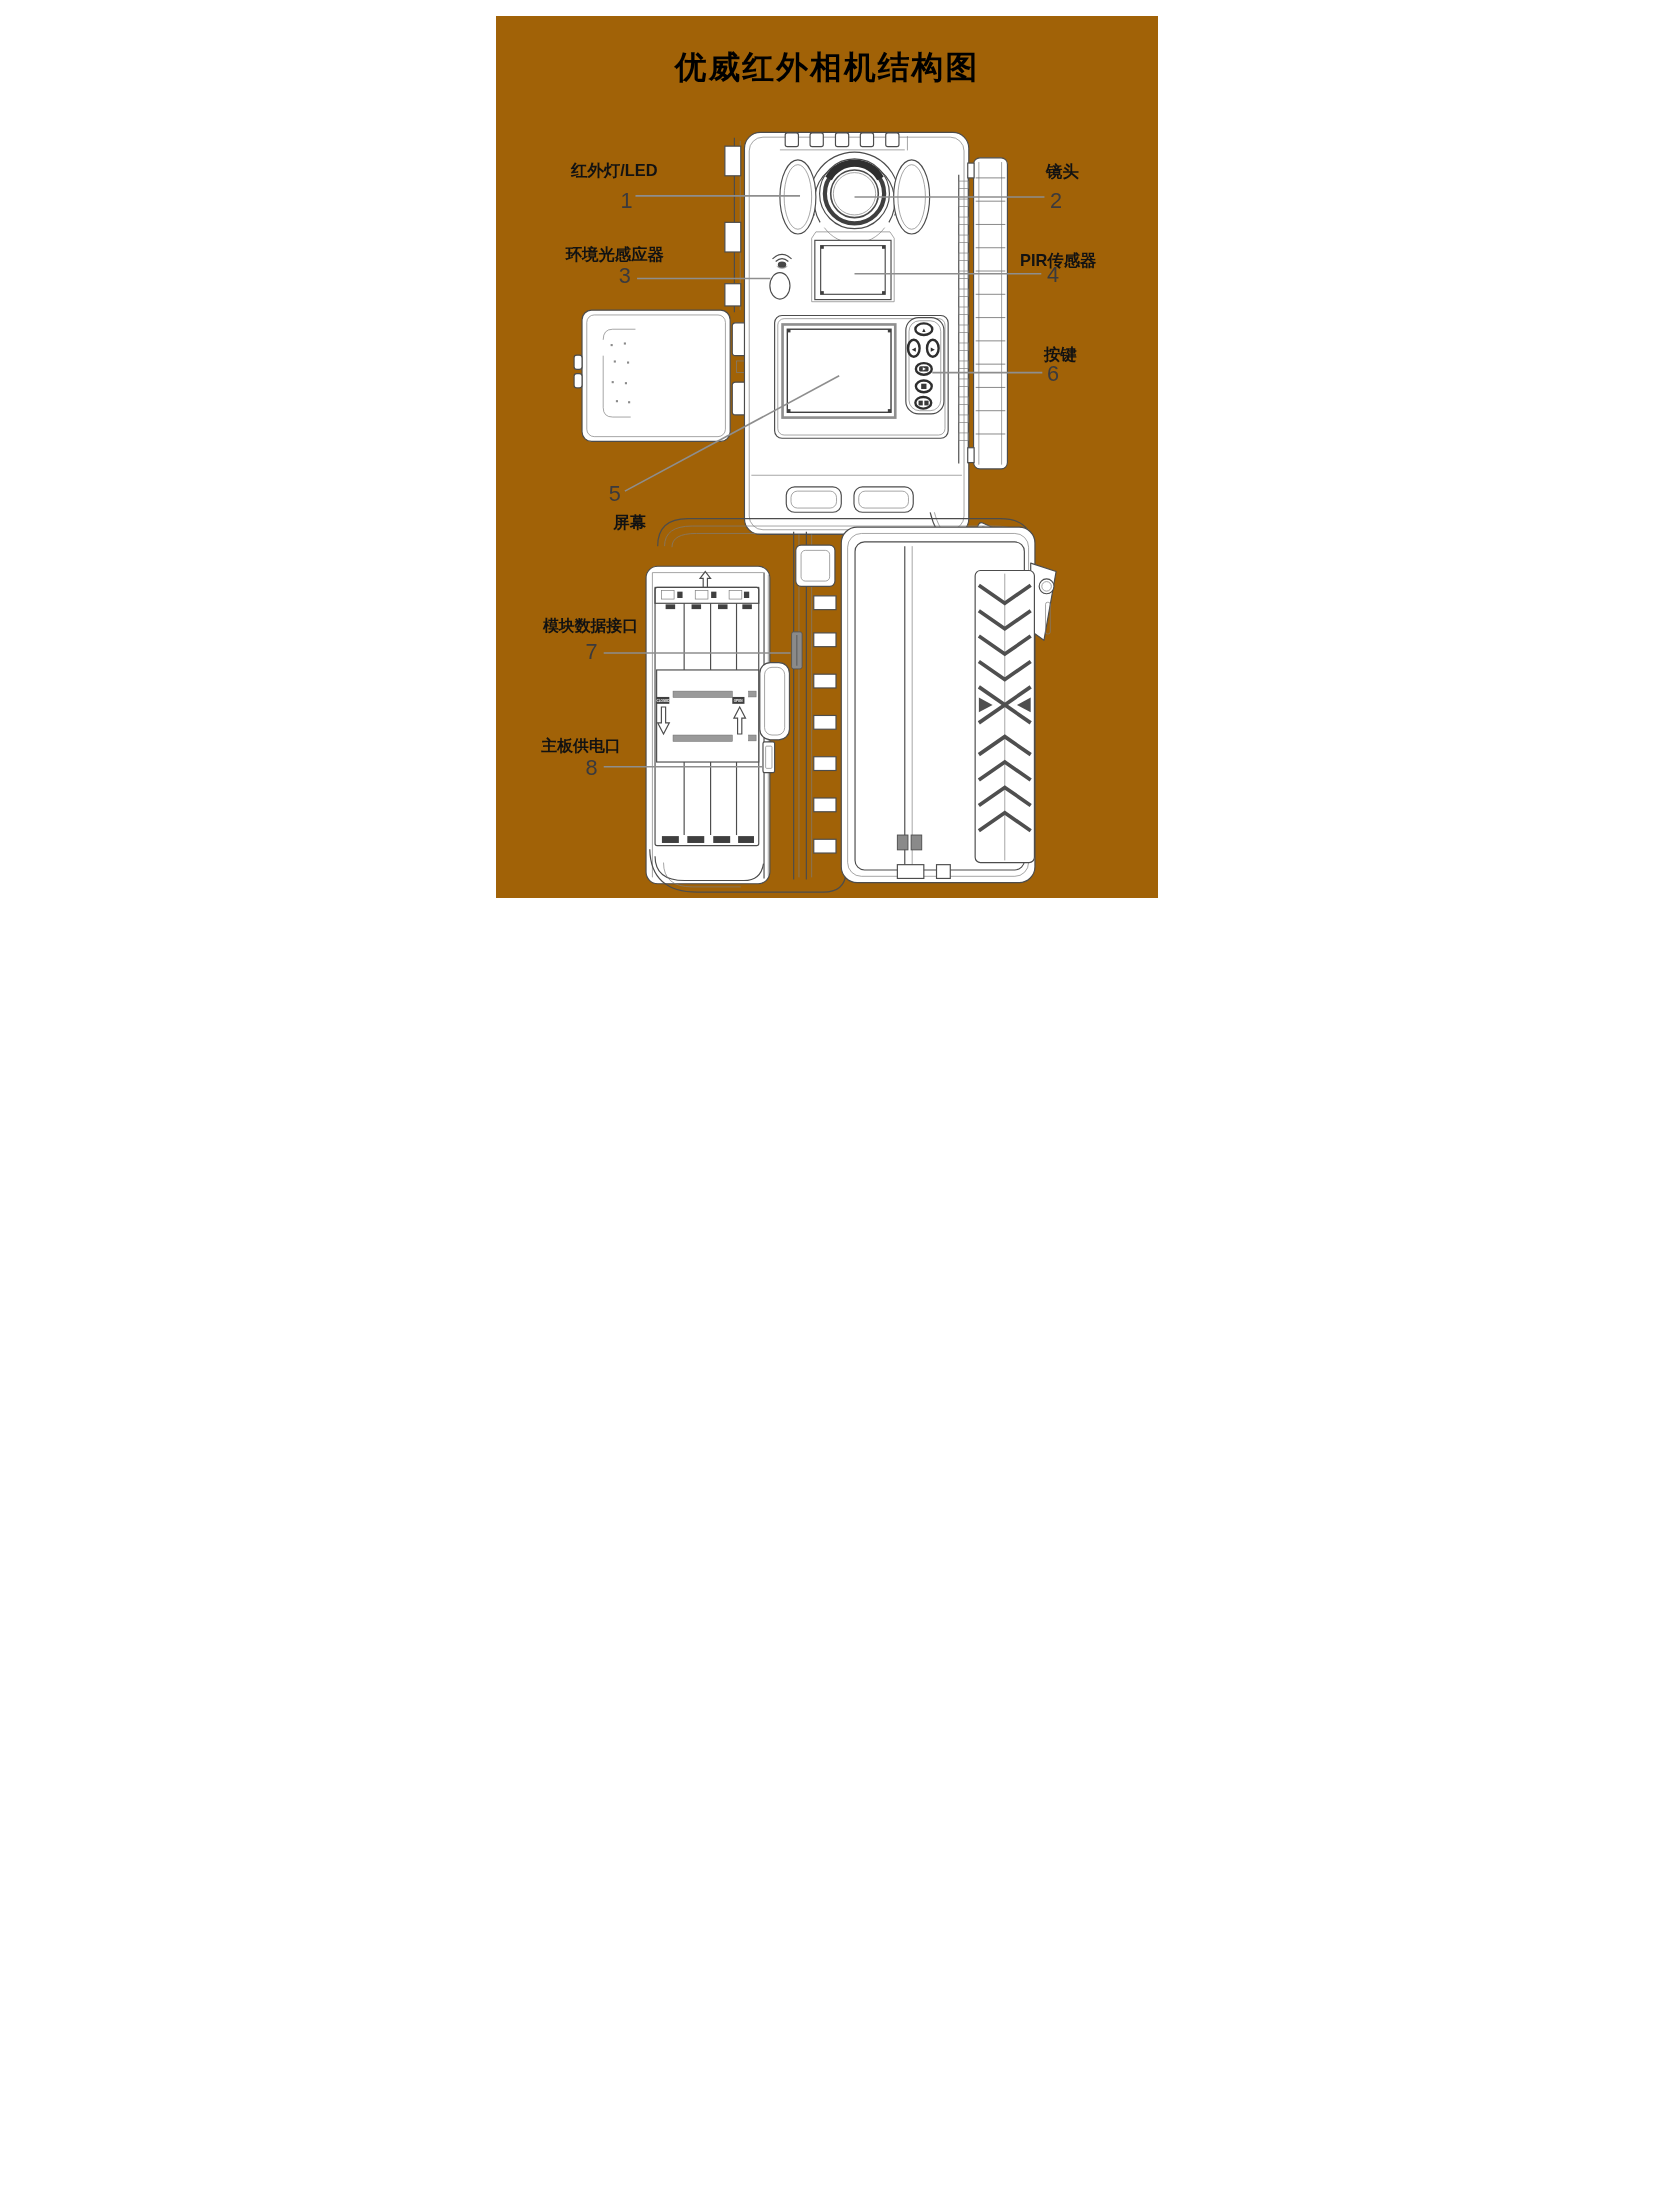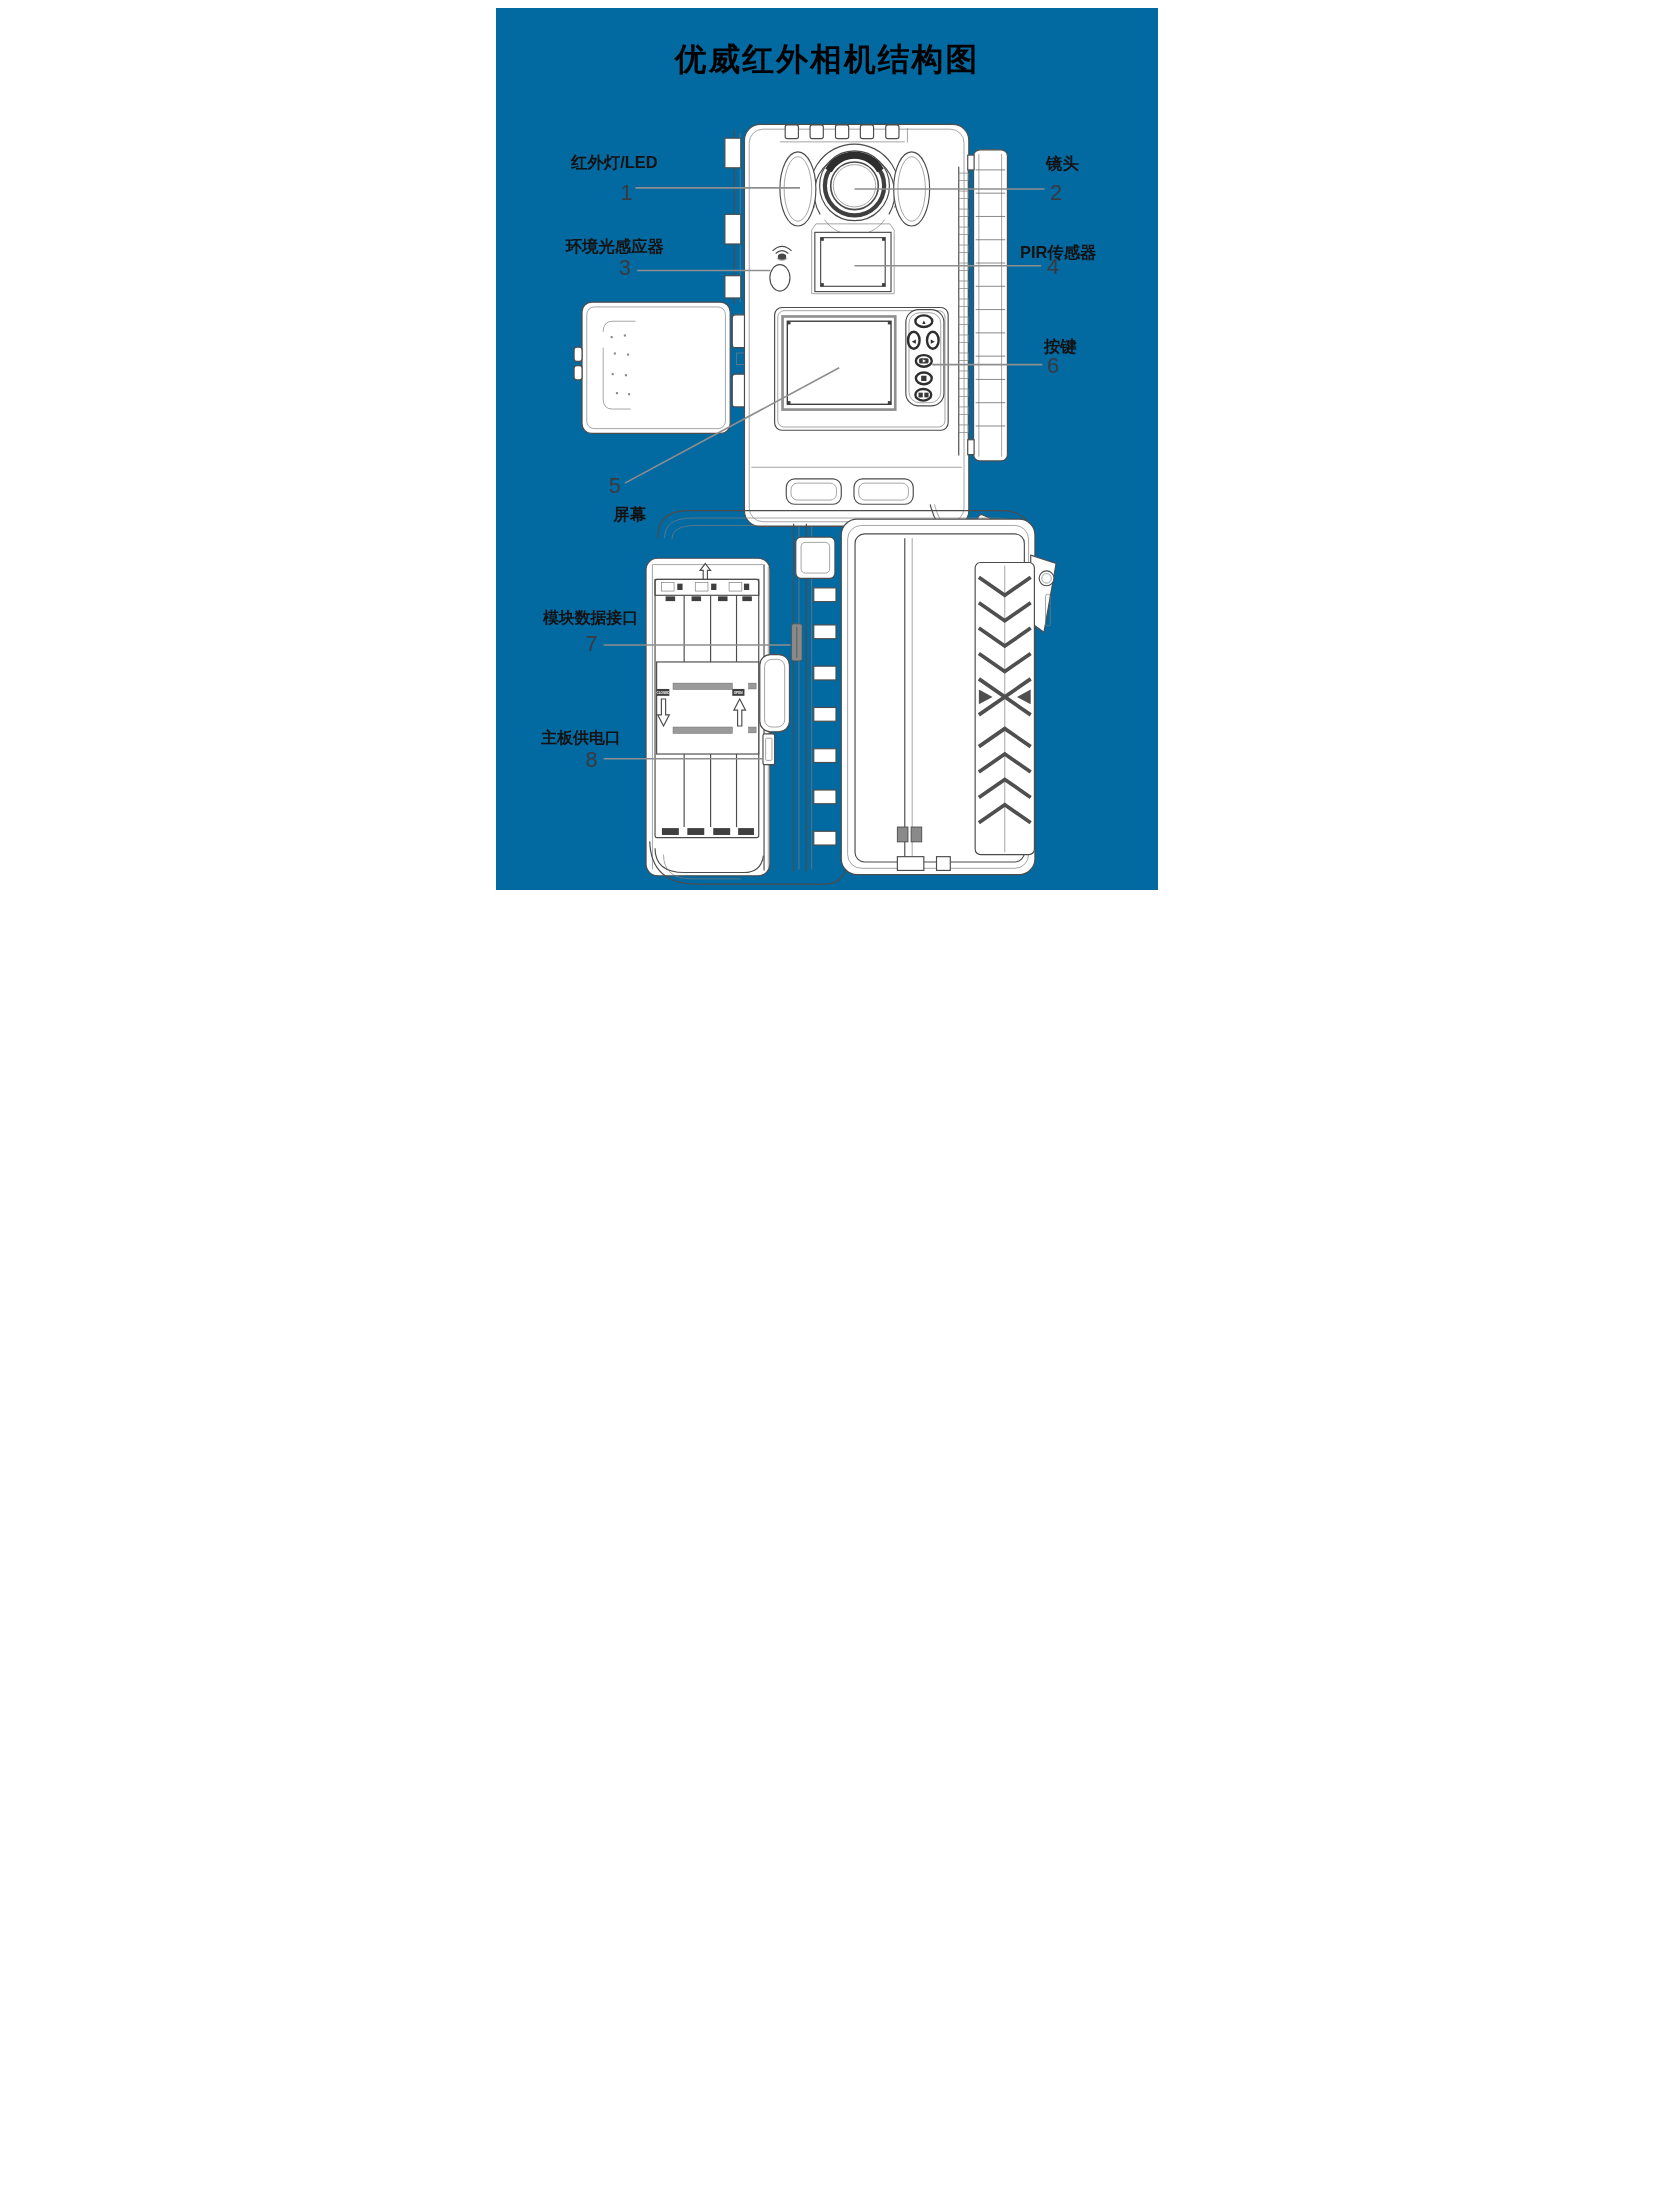--- a/index.html
+++ b/index.html
@@ -1,16 +1,16 @@
 <!DOCTYPE html>
 <html style="font-size:8.5px"><head>
 <meta charset="utf-8">
 <style>
   html,body{margin:0;padding:0;background:#ffffff;}
-  #page{position:relative;width:662px;height:882px;background:#0369a1;margin:8px auto;
+  #page{position:relative;width:662px;height:882px;background:#a16207;margin:16px auto;
         font-family:"Liberation Sans","DejaVu Sans",sans-serif;}
   svg{display:block;width:662px;height:882px;}
   .title{font-family:"Liberation Sans","DejaVu Sans",sans-serif;font-weight:900;font-size:60px;
          fill:#000;letter-spacing:4px;}
   .cjk{font-family:"Liberation Sans","DejaVu Sans",sans-serif;font-weight:bold;font-size:31px;fill:#121212;}
   .cjk7{font-size:30px;}
   .num{font-family:"Liberation Sans","DejaVu Sans",sans-serif;font-size:41px;fill:#3a3a3e;}
   .ld{fill:none;stroke:#8e8e8e;stroke-width:3;}
   .ln{fill:none;stroke:#4c4c4c;stroke-width:2.2;}
   .lnw{fill:#ffffff;stroke:#4c4c4c;stroke-width:2.2;}

